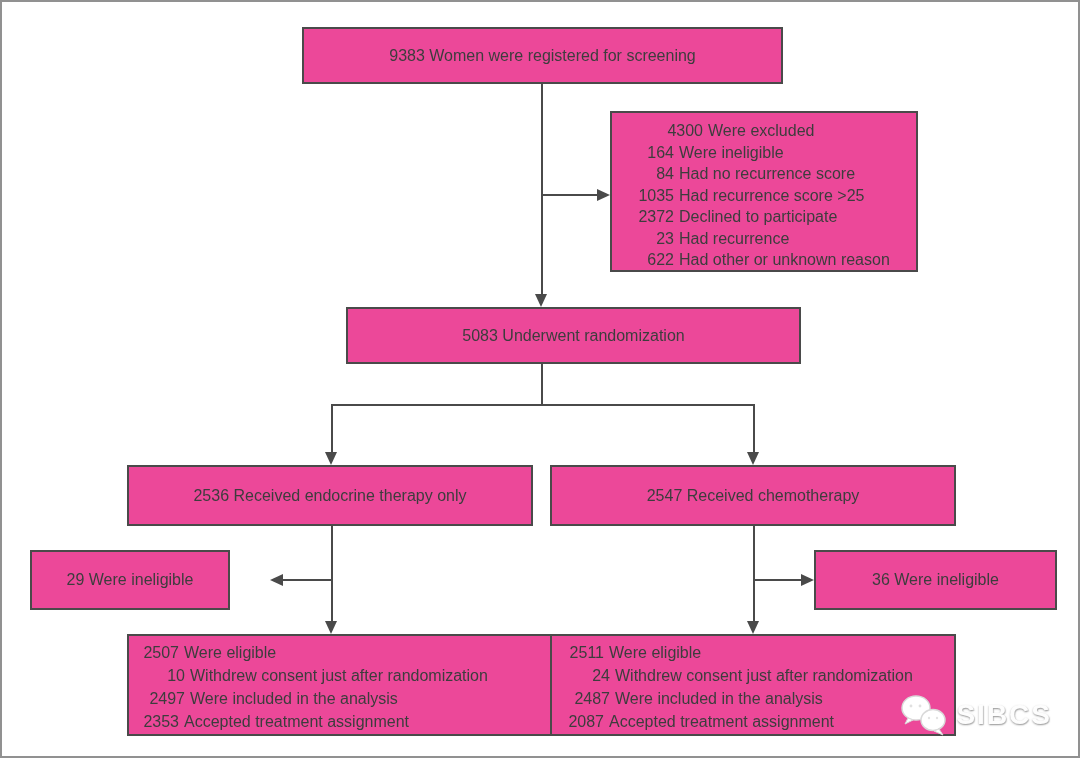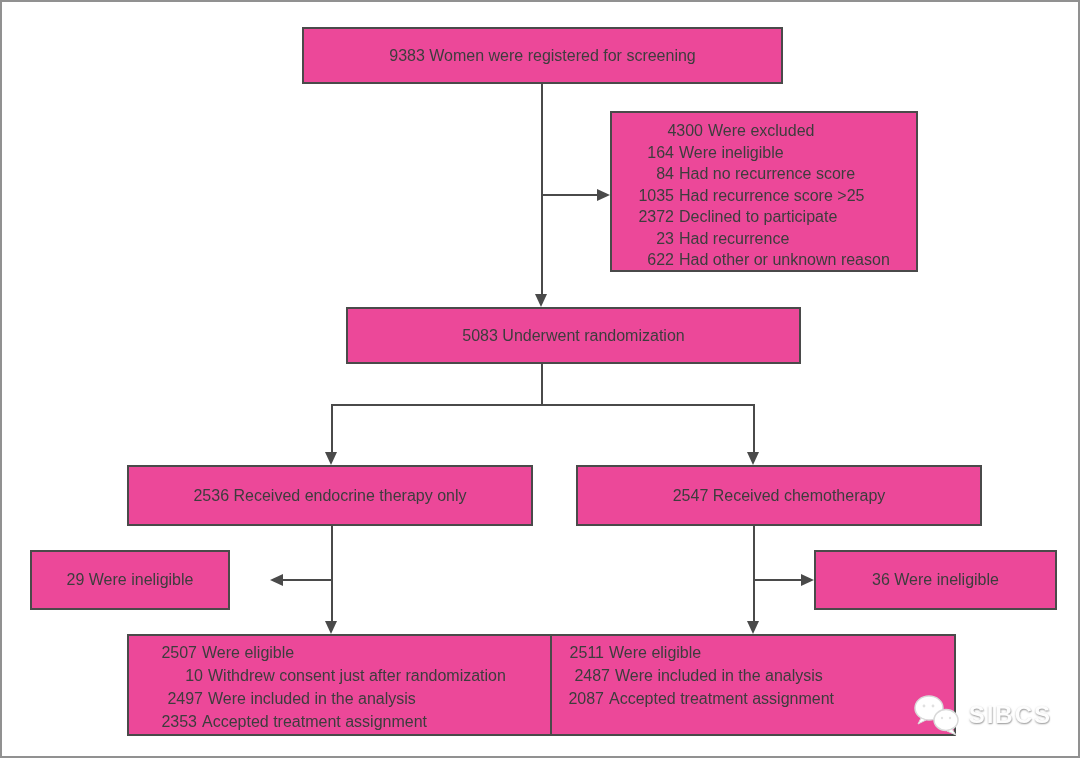--- a/index.html
+++ b/index.html
@@ -75,21 +75,21 @@
   .two-line{line-height:24px;}
 
   #watermark{
     position:absolute;
     right:26px;
     bottom:18px;
     display:flex;
     align-items:center;
   }
   #wm-text{
-    font-size:24px;
+    font-size:28px;
     font-weight:600;
     letter-spacing:2px;
     color:#fdfdfd;
     text-shadow:0 1px 2px rgba(140,140,140,0.75), 1px 1px 1px rgba(170,170,170,0.55);
     margin-left:6px;
   }
 </style>
 </head>
 <body>
 
@@ -139,46 +139,47 @@
   </div>
 
   <div class="box center" style="left:300px;top:305px;width:455px;height:57px;margin-left:44px;">
     <span>5083 Underwent randomization</span>
   </div>
 
   <div class="box center" style="left:125px;top:463px;width:406px;height:61px;">
     <span>2536 Received endocrine therapy only</span>
   </div>
 
-  <div class="box center" style="left:574px;top:463px;width:406px;height:61px;">
+  <div class="box center" style="left:548px;top:463px;width:406px;height:61px;">
     <div class="two-line">
       <div>2547 Received chemotherapy</div>
     </div>
   </div>
 
   <div class="box center" style="left:28px;top:548px;width:200px;height:60px;">
     <span>29 Were ineligible</span>
   </div>
 
   <div class="box center" style="left:812px;top:548px;width:243px;height:60px;">
     <span>36 Were ineligible</span>
   </div>
 
-  <div class="box elig" style="left:125px;top:632px;width:442px;height:102px;padding-left:18px;">
+  <div class="box elig" style="left:125px;top:632px;width:442px;height:102px;">
     <div class="lines lines-lg" style="padding-left:8px;padding-top:5px;">
       <div class="ln"><span class="num main">2507</span><span>Were eligible</span></div>
       <div class="ln"><span class="num sub">10</span><span>Withdrew consent just after randomization</span></div>
       <div class="ln"><span class="num sub">2497</span><span>Were included in the analysis</span></div>
       <div class="ln"><span class="num main">2353</span><span>Accepted treatment assignment</span></div>
     </div>
   </div>
 
   <div class="box elig" style="left:548px;top:632px;width:406px;height:102px;">
     <div class="lines lines-lg" style="padding-top:5px;">
       <div class="ln"><span class="num main">2511</span><span>Were eligible</span></div>
+      <div class="ln"><span class="num sub">24</span><span>Withdrew consent just after randomization</span></div>
       <div class="ln"><span class="num sub">2487</span><span>Were included in the analysis</span></div>
       <div class="ln"><span class="num main">2087</span><span>Accepted treatment assignment</span></div>
     </div>
   </div>
 
   <div id="watermark">
     <svg width="50" height="46" viewBox="0 0 50 46">
       <ellipse cx="16" cy="16" rx="14" ry="12" fill="#ffffff" stroke="#d9d9d9" stroke-width="1.5"></ellipse>
       <path d="M8 26 L5 32 L13 28 Z" fill="#ffffff" stroke="#d9d9d9" stroke-width="1"></path>
       <circle cx="11" cy="14" r="1.4" fill="#e0e0e0"></circle>

